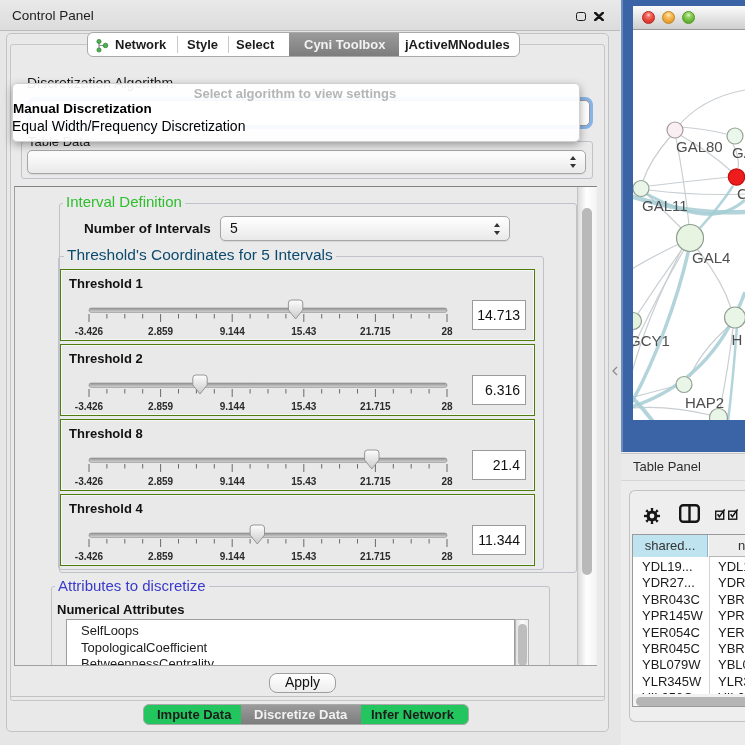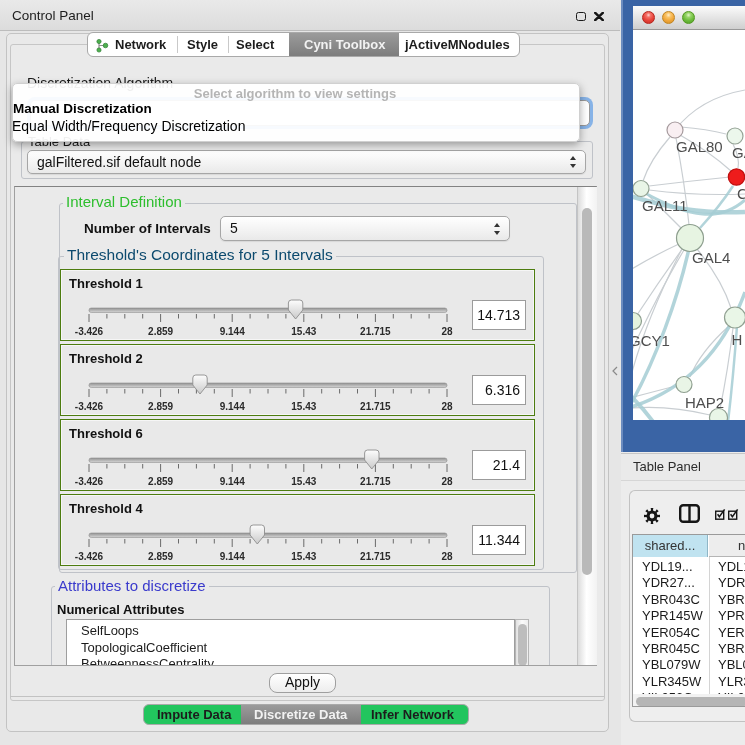--- a/index.html
+++ b/index.html
@@ -57,21 +57,20 @@
     </div>
     <span class="abs" style="left:317px;top:4px;">jActiveMNodules</span>
   </div>
 
   <div class="abs" style="left:27px;top:75px;font-size:14px;color:#1a1a1a;">Discretization Algorithm</div>
   <div class="abs" style="left:30px;top:100px;width:558px;height:24px;background:#fff;border:1px solid #9a9a9a;border-radius:5px;box-shadow:0 0 0 3px rgba(110,165,230,0.8);"></div>
 
   <div class="abs" style="left:21px;top:141px;width:570px;height:36px;border:1px solid #bfc2c8;border-radius:3px;"></div>
   <div class="abs grouptitle" style="left:25px;top:135px;color:#1a1a1a;">Table Data</div>
   <div class="combo" style="left:27px;top:150px;width:557px;height:22px;">
-    <span class="txt">galFiltered.sif default node</span>
     <svg class="arrows" width="8" height="14" viewBox="0 0 8 14">
       <path d="M4 1 L7 5 L1 5 Z" fill="#333"></path>
         <path d="M4 13 L7 9 L1 9 Z" fill="#333"></path>
     </svg>
   </div>
 
   <div class="abs" style="left:12px;top:83px;width:566px;height:57px;background:rgba(255,255,255,0.93);border:1px solid #d0d0d0;border-radius:5px;box-shadow:0 3px 9px rgba(0,0,0,0.35);"></div>
   <div class="abs" style="left:12px;top:86px;width:566px;text-align:center;font-size:13px;font-weight:bold;color:#b5b5b5;">Select algorithm to view settings</div>
   <div class="abs" style="left:13px;top:101px;font-size:13.5px;font-weight:bold;color:#000;">Manual Discretization</div>
   <div class="abs" style="left:12px;top:118px;font-size:14px;color:#000;">Equal Width/Frequency Discretization</div>
@@ -169,21 +168,21 @@
           <span style="left:28px;">-3.426</span>
           <span style="left:99.6px;">2.859</span>
           <span style="left:171.2px;">9.144</span>
           <span style="left:242.8px;">15.43</span>
           <span style="left:314.4px;">21.715</span>
           <span style="left:386px;">28</span>
         </div>
       <div class="tval">6.316</div>
     </div>
     <div class="tpanel" style="left:45px;top:232px;">
-      <div class="tlabel">Threshold 6</div>
+      <div class="tlabel">Threshold 8</div>
       <svg class="abs" style="left:20px;top:28px;" width="380" height="26" viewBox="0 0 380 26">
         <rect x="8" y="10" width="358" height="4.5" rx="2.2" fill="url(#trg)" stroke="#8f8f8f" stroke-width="0.6"></rect>
         <line x1="8.0" y1="16" x2="8.0" y2="24" stroke="#6a6a6a" stroke-width="1"></line>
           <line x1="25.9" y1="16" x2="25.9" y2="20.5" stroke="#6a6a6a" stroke-width="1"></line>
           <line x1="43.8" y1="16" x2="43.8" y2="20.5" stroke="#6a6a6a" stroke-width="1"></line>
           <line x1="61.7" y1="16" x2="61.7" y2="20.5" stroke="#6a6a6a" stroke-width="1"></line>
           <line x1="79.6" y1="16" x2="79.6" y2="24" stroke="#6a6a6a" stroke-width="1"></line>
           <line x1="97.5" y1="16" x2="97.5" y2="20.5" stroke="#6a6a6a" stroke-width="1"></line>
           <line x1="115.4" y1="16" x2="115.4" y2="20.5" stroke="#6a6a6a" stroke-width="1"></line>
           <line x1="133.3" y1="16" x2="133.3" y2="20.5" stroke="#6a6a6a" stroke-width="1"></line>

